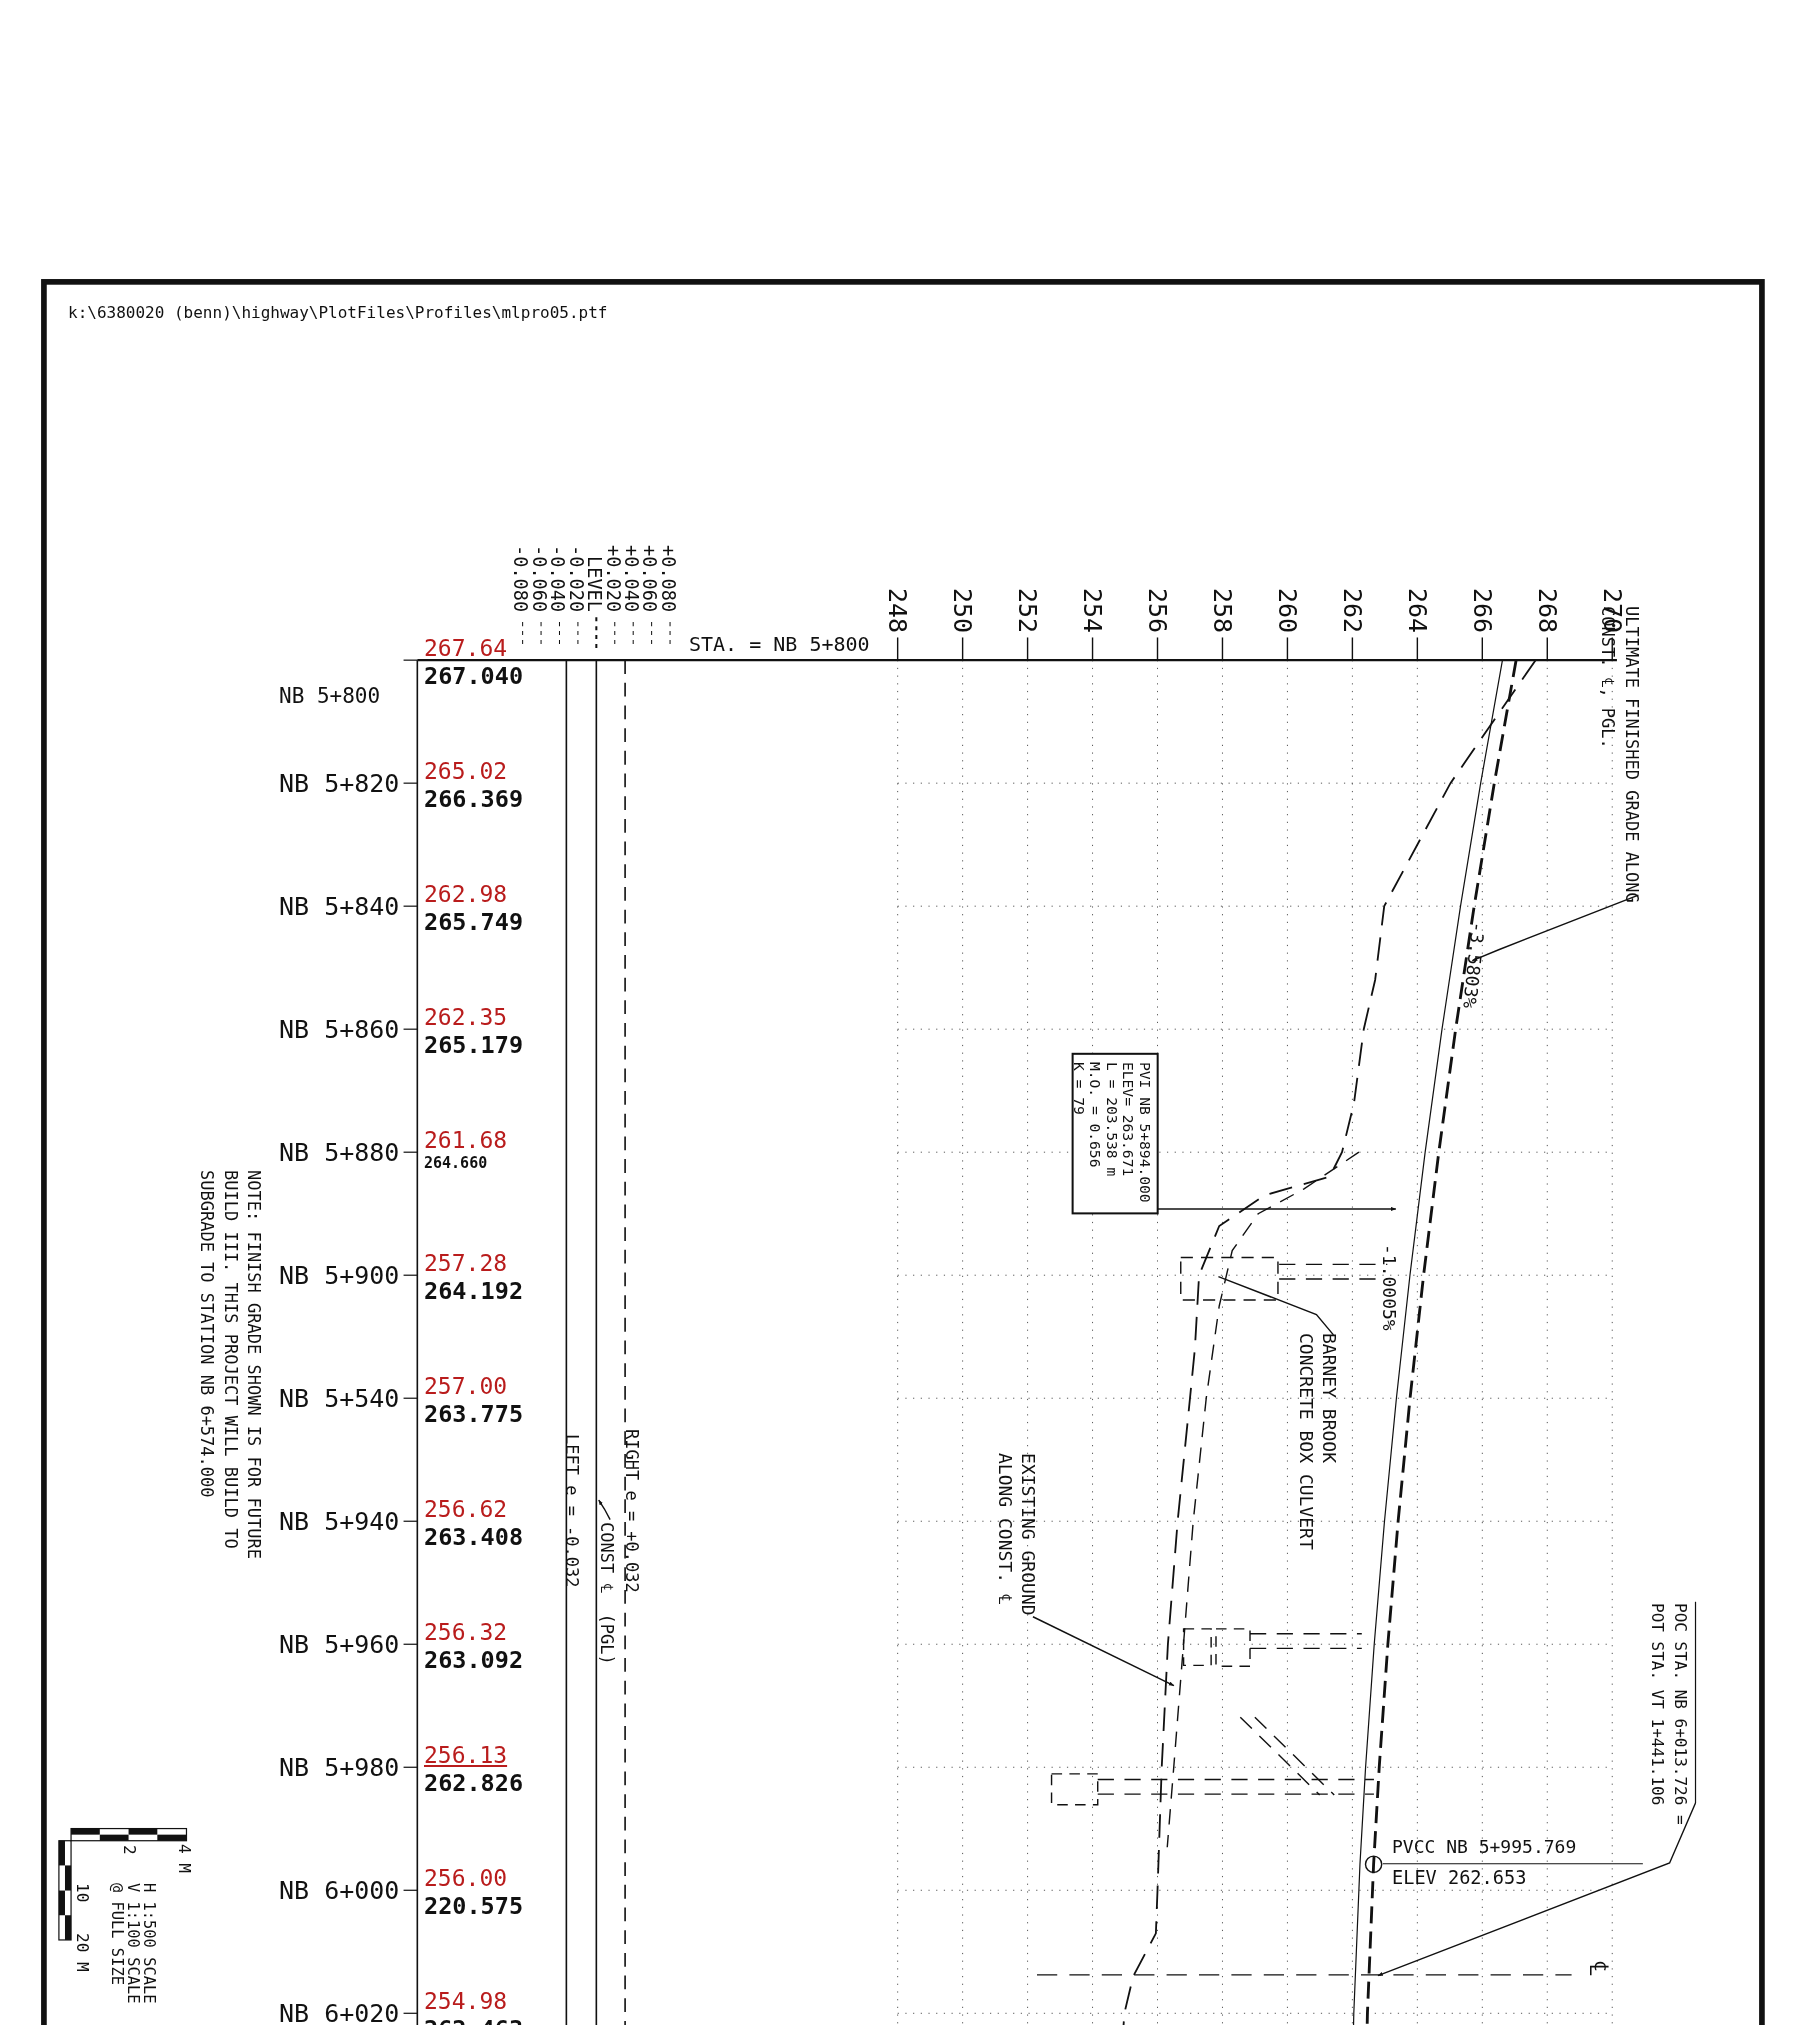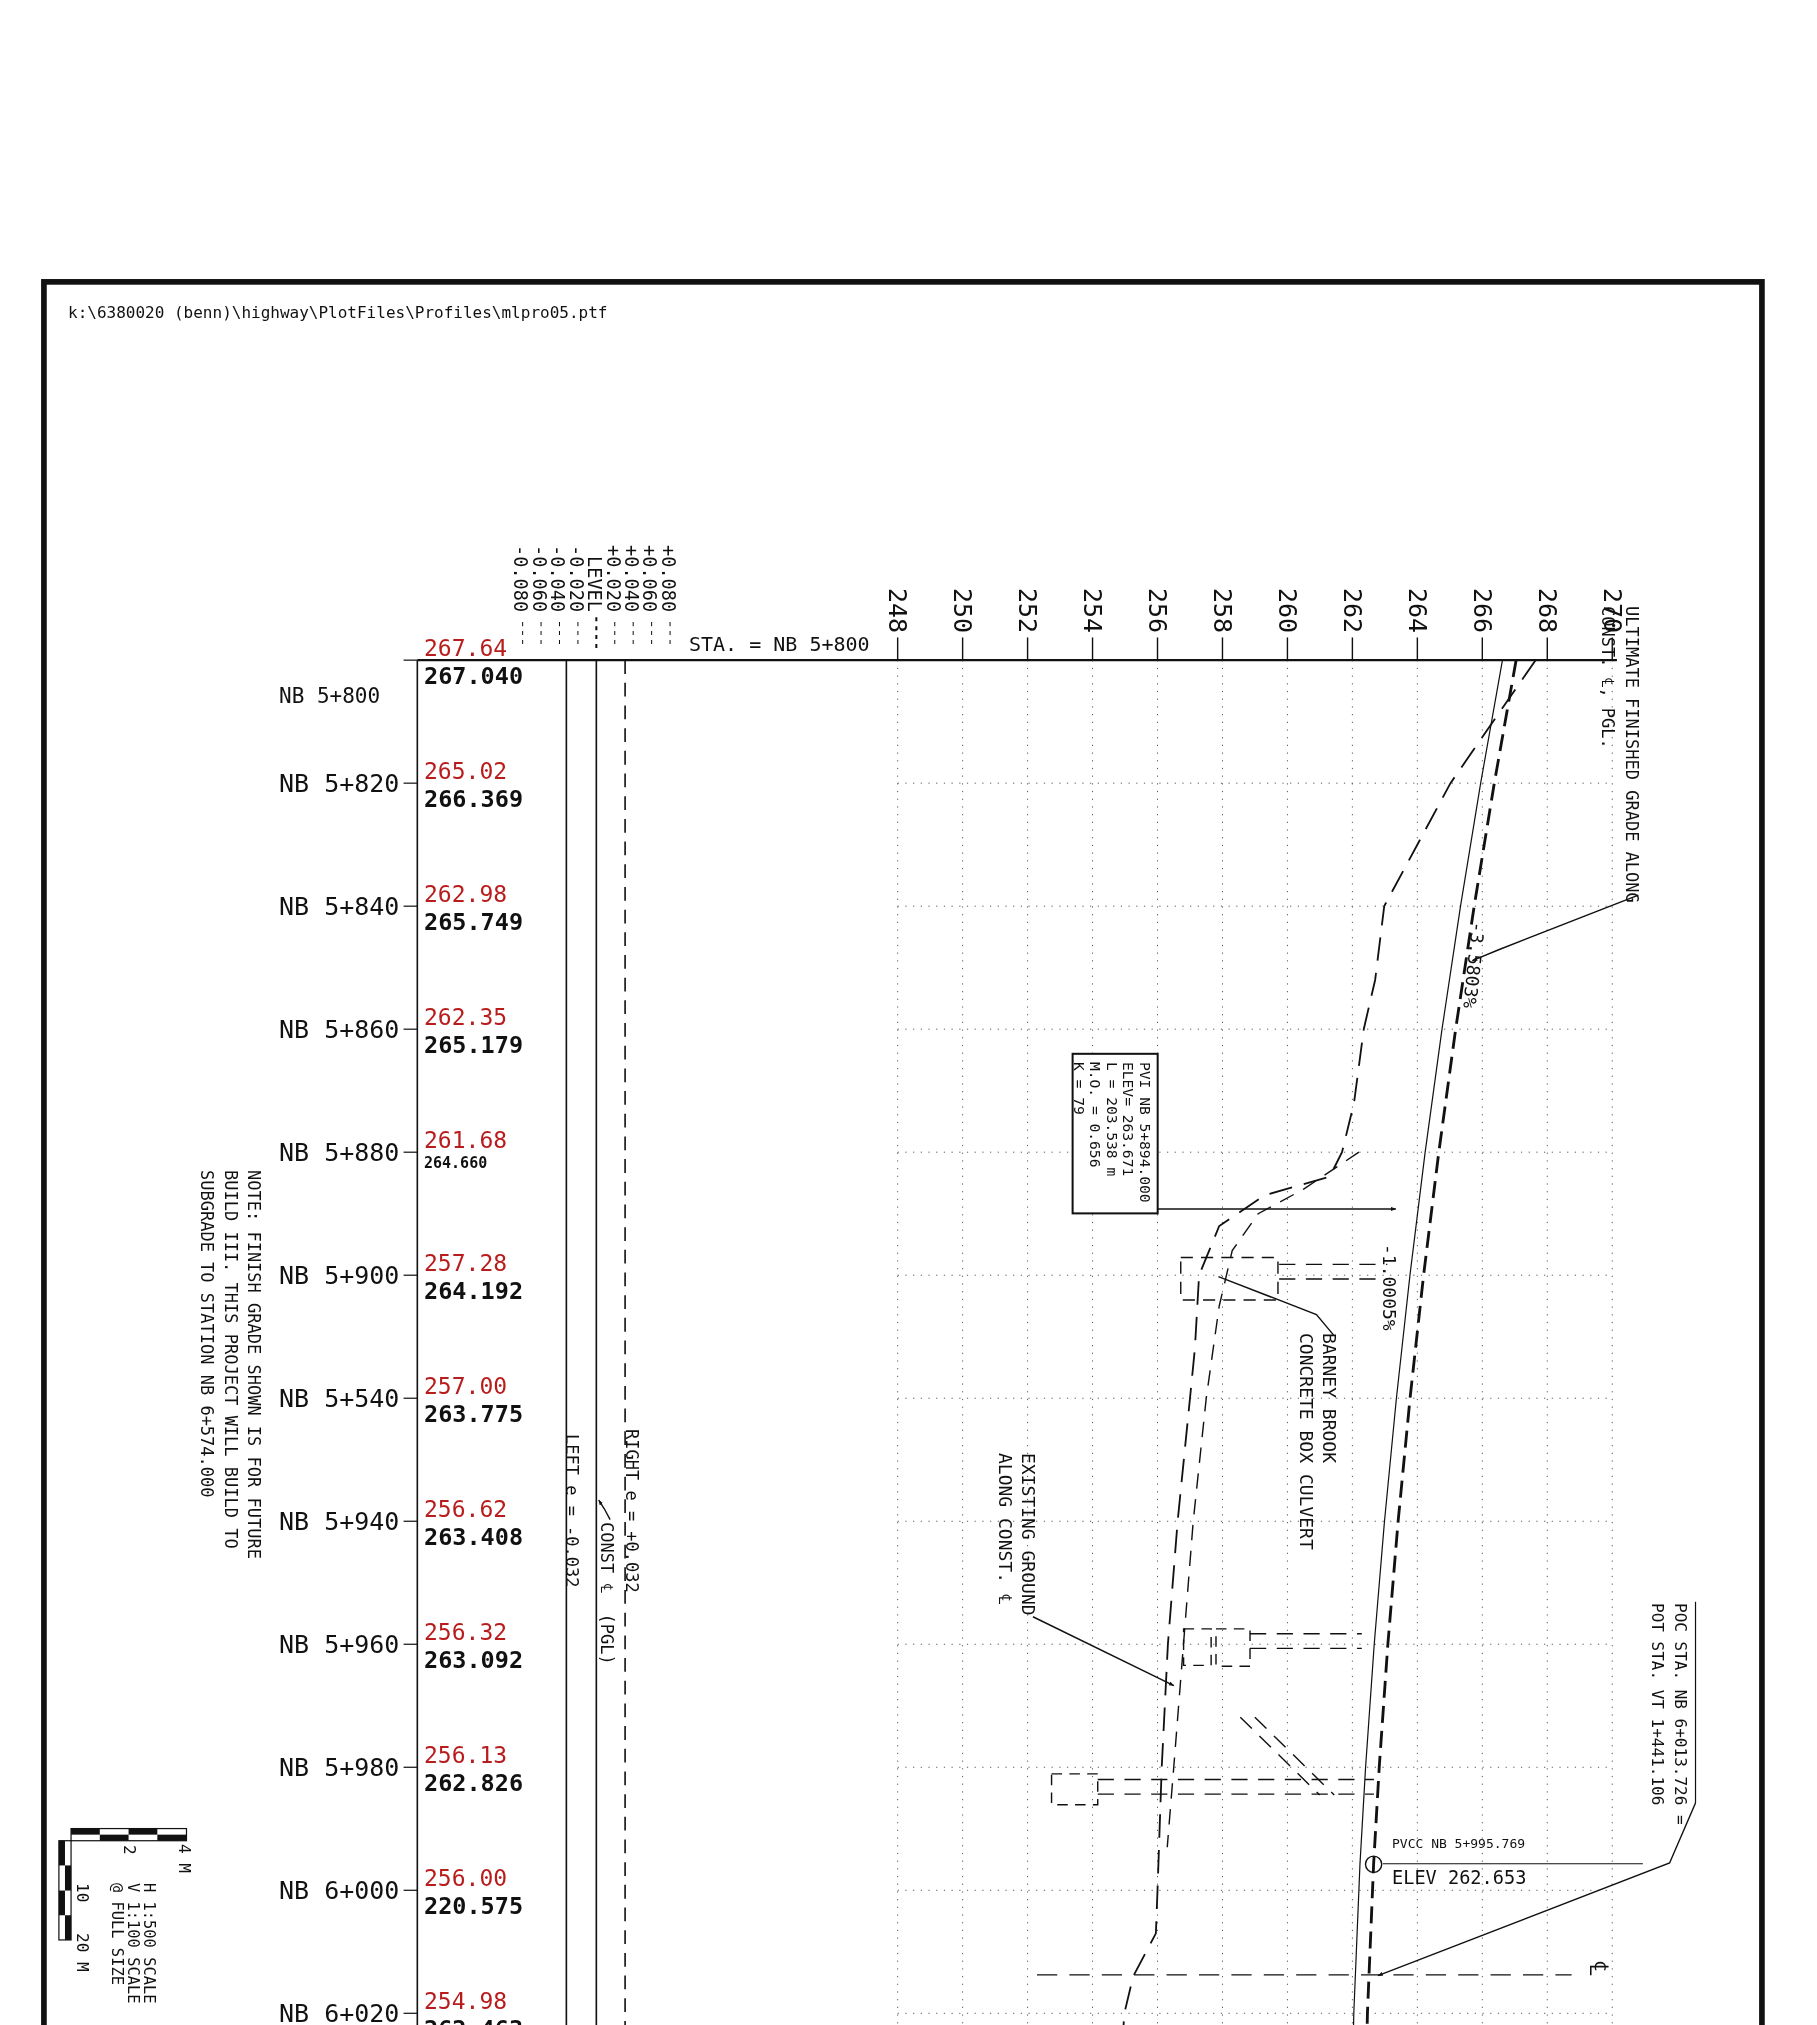--- a/index.html
+++ b/index.html
@@ -191,21 +191,21 @@
   <div class="r90 mono" style="left:1400px;top:1244px;font-size:18px;">-1.0005%</div>
   <div class="r90 mono" style="left:1341px;top:1333px;font-size:18px;line-height:23px;">BARNEY BROOK
 CONCRETE BOX CULVERT</div>
   <div class="r90 mono" style="left:1040px;top:1453px;font-size:18px;line-height:23px;">EXISTING GROUND
 ALONG CONST. ℄</div>
   <div class="r90 mono" style="left:1692px;top:1603px;font-size:16px;line-height:23px;">POC STA. NB 6+013.726 =
 POT STA. VT 1+441.106</div>
 
   <div class="r90 mono" style="left:1618px;top:1961px;font-size:26px;">℄</div>
 
-  <div class="t mono" style="left:1392px;top:1836px;font-size:13px;">PVCC NB 5+995.769</div>
+  <div class="t mono" style="left:1392px;top:1836px;font-size:18px;">PVCC NB 5+995.769</div>
   <div class="t mono" style="left:1392px;top:1867px;font-size:18.6px;">ELEV 262.653</div>
 
   <div class="r90 mono" style="left:264px;top:1170px;font-size:17px;">NOTE: FINISH GRADE SHOWN IS FOR FUTURE</div>
   <div class="r90 mono" style="left:241px;top:1170px;font-size:17px;">BUILD III. THIS PROJECT WILL BUILD TO</div>
   <div class="r90 mono" style="left:217px;top:1170px;font-size:17px;">SUBGRADE TO STATION NB 6+574.000</div>
 
   <div class="r90 mono" style="left:139px;top:1845px;font-size:16px;">2</div>
   <div class="r90 mono" style="left:194px;top:1844px;font-size:16px;">4 M</div>
   <div class="r90 mono" style="left:92px;top:1883px;font-size:16px;">10</div>
   <div class="r90 mono" style="left:92px;top:1933px;font-size:16px;">20 M</div>
@@ -249,21 +249,21 @@
     <div class="t mono" style="left: 279px; top: 1384px; font-size: 25px;">NB 5+540</div>
     <div class="t mono light" style="left: 424px; top: 1373px; font-size: 23px;">257.00</div>
     <div class="t mono b" style="left: 424px; top: 1400px; font-size: 23.5px;">263.775</div>
     <div class="t mono" style="left: 279px; top: 1507px; font-size: 25px;">NB 5+940</div>
     <div class="t mono light" style="left: 424px; top: 1496px; font-size: 23px;">256.62</div>
     <div class="t mono b" style="left: 424px; top: 1523px; font-size: 23.5px;">263.408</div>
     <div class="t mono" style="left: 279px; top: 1630px; font-size: 25px;">NB 5+960</div>
     <div class="t mono light" style="left: 424px; top: 1619px; font-size: 23px;">256.32</div>
     <div class="t mono b" style="left: 424px; top: 1646px; font-size: 23.5px;">263.092</div>
     <div class="t mono" style="left: 279px; top: 1753px; font-size: 25px;">NB 5+980</div>
-    <div class="t mono light" style="left: 424px; top: 1742px; font-size: 23px;">256.13</div>
+    <div class="t mono light" style="left: 424px; top: 1742px; font-size: 23px; text-decoration: underline;">256.13</div>
     <div class="t mono b" style="left: 424px; top: 1769px; font-size: 23.5px;">262.826</div>
     <div class="t mono" style="left: 279px; top: 1876px; font-size: 25px;">NB 6+000</div>
     <div class="t mono light" style="left: 424px; top: 1865px; font-size: 23px;">256.00</div>
     <div class="t mono b" style="left: 424px; top: 1892px; font-size: 23.5px;">220.575</div>
     <div class="t mono" style="left: 279px; top: 1999px; font-size: 25px;">NB 6+020</div>
     <div class="t mono light" style="left: 424px; top: 1988px; font-size: 23px;">254.98</div>
     <div class="t mono b" style="left: 424px; top: 2015px; font-size: 23.5px;">262.463</div>
     <div class="r90 mono" style="left: 531px; top: 545px; font-size: 18.6px;">-0.080</div>
     <div class="r90 mono" style="left: 550px; top: 545px; font-size: 18.6px;">-0.060</div>
     <div class="r90 mono" style="left: 568px; top: 545px; font-size: 18.6px;">-0.040</div>

